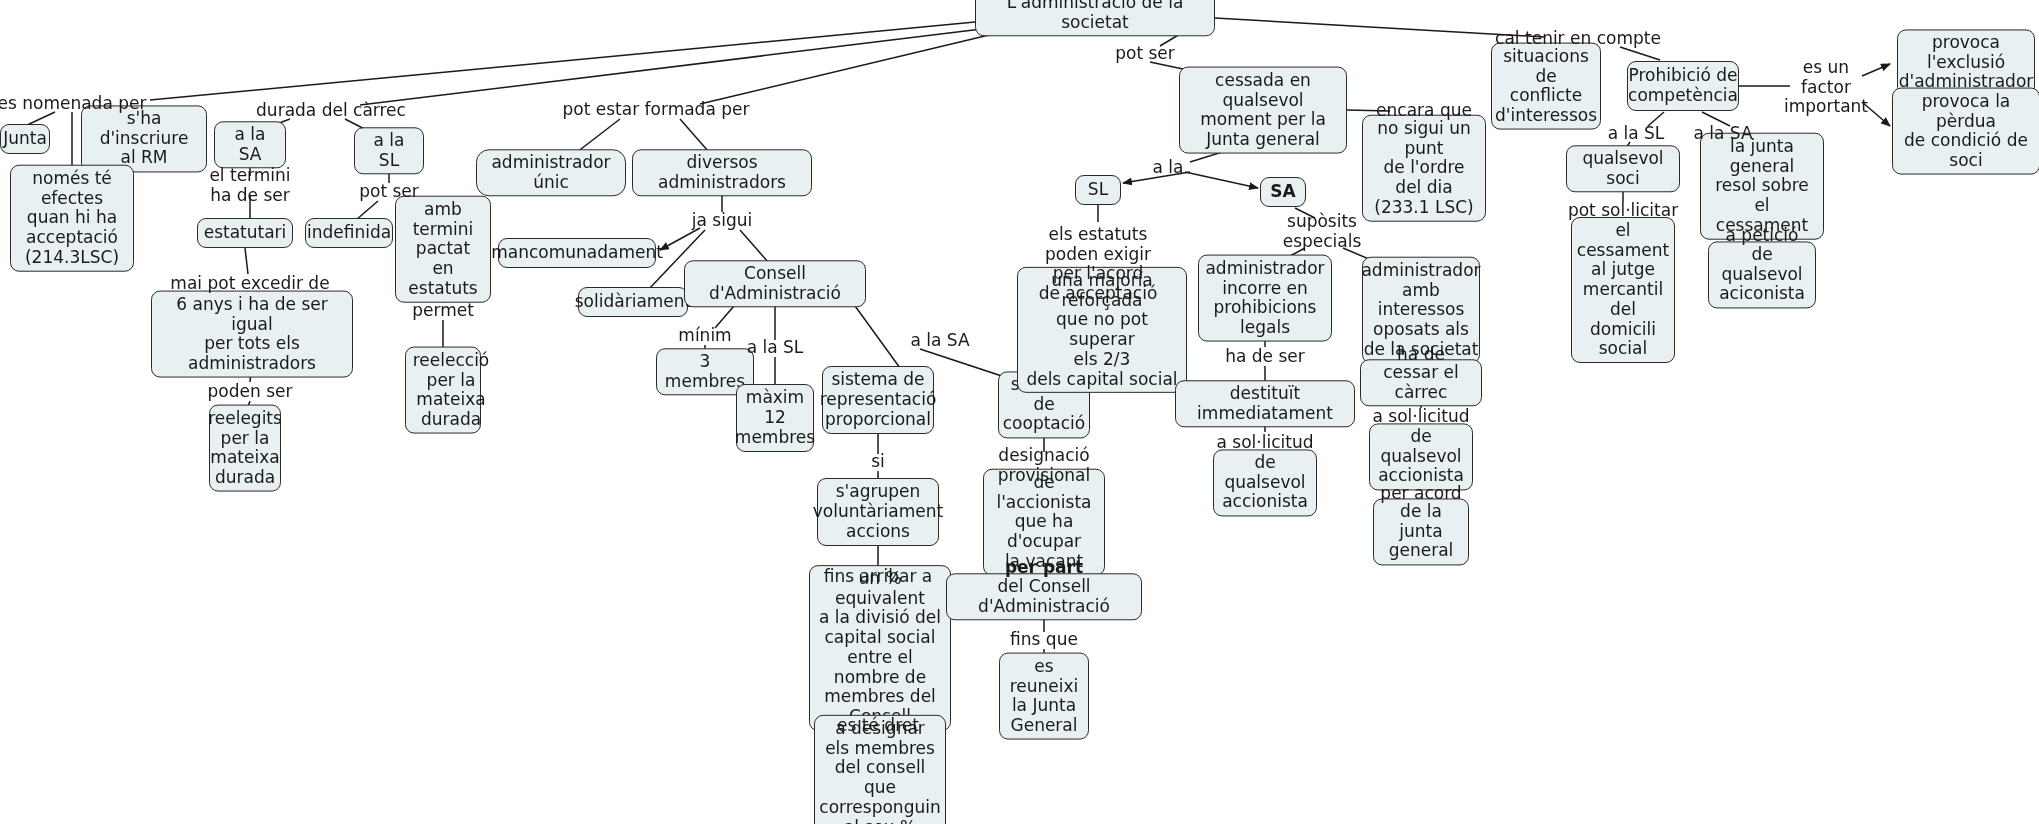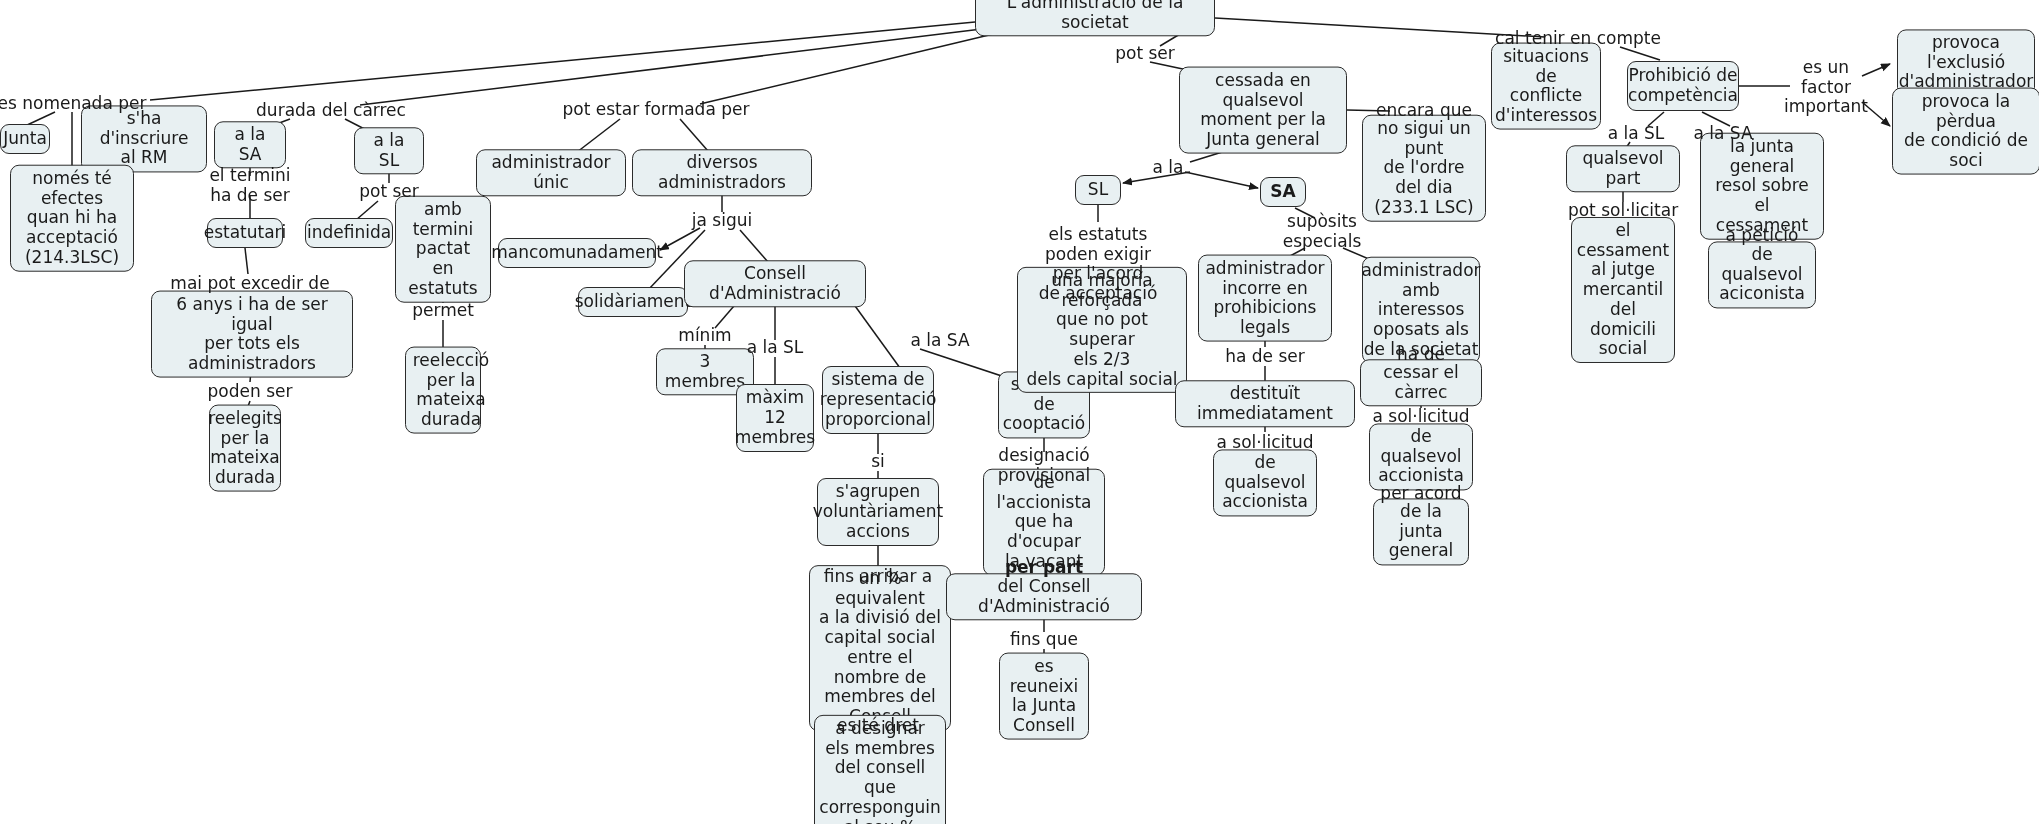--- a/index.html
+++ b/index.html
@@ -145,36 +145,36 @@
       <div class="node" style="left: 1095px; top: 13px; width: 240px; min-height: 32px;">L'administració de la societat</div>
       <div class="node" style="left: 25px; top: 139px; width: 50px; min-height: 30px;">Junta</div>
       <div class="node" style="left: 144px; top: 139px; width: 126px; min-height: 48px;">s'ha d'inscriure
 al RM</div>
       <div class="node" style="left: 72px; top: 218px; width: 124px; min-height: 84px;">només té efectes
 quan hi ha
 acceptació
 (214.3LSC)</div>
       <div class="node" style="left: 250px; top: 145px; width: 72px; min-height: 30px;">a la SA</div>
       <div class="node" style="left: 389px; top: 151px; width: 70px; min-height: 30px;">a la SL</div>
-      <div class="node" style="left: 245px; top: 233px; width: 76px; min-height: 30px;">estatutari</div>
+      <div class="node" style="left: 245px; top: 233px; width: 96px; min-height: 30px;">estatutari</div>
       <div class="node" style="left: 349px; top: 233px; width: 88px; min-height: 30px;">indefinida</div>
       <div class="node" style="left: 443px; top: 249px; width: 96px; min-height: 68px;">amb termini
 pactat en
 estatuts</div>
       <div class="node" style="left: 252px; top: 334px; width: 202px; min-height: 48px;">6 anys i ha de ser igual
 per tots els administradors</div>
       <div class="node" style="left: 245px; top: 448px; width: 72px; min-height: 82px;">reelegits
 per la
 mateixa
 durada</div>
       <div class="node" style="left: 443px; top: 390px; width: 76px; min-height: 82px; padding-left: 24px;">reelecció
 per la
 mateixa
 durada</div>
-      <div class="node" style="left: 551px; top: 173px; width: 150px; min-height: 30px;">administrador únic</div>
+      <div class="node" style="left: 551px; top: 173px; width: 150px; min-height: 30px; border-radius: 13px;">administrador únic</div>
       <div class="node" style="left: 722px; top: 173px; width: 180px; min-height: 30px;">diversos administradors</div>
       <div class="node" style="left: 577px; top: 253px; width: 158px; min-height: 30px;">mancomunadament</div>
       <div class="node" style="left: 633px; top: 302px; width: 110px; min-height: 30px;">solidàriament</div>
       <div class="node" style="left: 775px; top: 284px; width: 182px; min-height: 30px;">Consell d'Administració</div>
       <div class="node" style="left: 705px; top: 372px; width: 98px; min-height: 30px;">3 membres</div>
       <div class="node" style="left: 775px; top: 418px; width: 78px; min-height: 68px;">màxim
 12
 membres</div>
       <div class="node" style="left: 878px; top: 400px; width: 112px; min-height: 68px;">sistema de
 representació
@@ -194,21 +194,21 @@
 els membres
 del consell
 que corresponguin
 al seu %</div>
       <div class="node" style="left: 1044px; top: 522px; width: 122px; min-height: 68px;">de l'accionista
 que ha d'ocupar
 la vacant</div>
       <div class="node" style="left: 1044px; top: 597px; width: 196px; min-height: 30px;">del Consell d'Administració</div>
       <div class="node" style="left: 1044px; top: 696px; width: 90px; min-height: 68px;">es reuneixi
 la Junta
-Consell</div>
+General</div>
       <div class="node" style="left: 1263px; top: 110px; width: 168px; min-height: 68px;">cessada en qualsevol
 moment per la
 Junta general</div>
       <div class="node" style="left: 1424px; top: 168px; width: 124px; min-height: 68px;">no sigui un punt
 de l'ordre del dia
 (233.1 LSC)</div>
       <div class="node" style="left: 1098px; top: 190px; width: 46px; min-height: 30px;">SL</div>
       <div class="node" style="left: 1283px; top: 192px; width: 46px; min-height: 30px; font-weight: bold;">SA</div>
       <div class="node" style="left: 1102px; top: 330px; width: 170px; min-height: 84px;">una majoría reforçada
 que no pot superar
@@ -231,21 +231,21 @@
 general</div>
       <div class="node" style="left: 1546px; top: 86px; width: 110px; min-height: 68px;">situacions de
 conflicte
 d'interessos</div>
       <div class="node" style="left: 1683px; top: 86px; width: 112px; min-height: 50px;">Prohibició de
 competència</div>
       <div class="node" style="left: 1966px; top: 63px; width: 138px; min-height: 50px;">provoca l'exclusió
 d'administrador</div>
       <div class="node" style="left: 1966px; top: 131px; width: 148px; min-height: 50px;">provoca la pèrdua
 de condició de soci</div>
-      <div class="node" style="left: 1623px; top: 169px; width: 114px; min-height: 30px;">qualsevol part</div>
+      <div class="node" style="left: 1623px; top: 169px; width: 114px; min-height: 30px;">qualsevol soci</div>
       <div class="node" style="left: 1762px; top: 186px; width: 124px; min-height: 68px;">la junta general
 resol sobre el
 cessament</div>
       <div class="node" style="left: 1623px; top: 290px; width: 104px; min-height: 100px;">el cessament
 al jutge
 mercantil
 del domicili
 social</div>
       <div class="node" style="left: 1762px; top: 275px; width: 108px; min-height: 50px;">de qualsevol
 aciconista</div>

